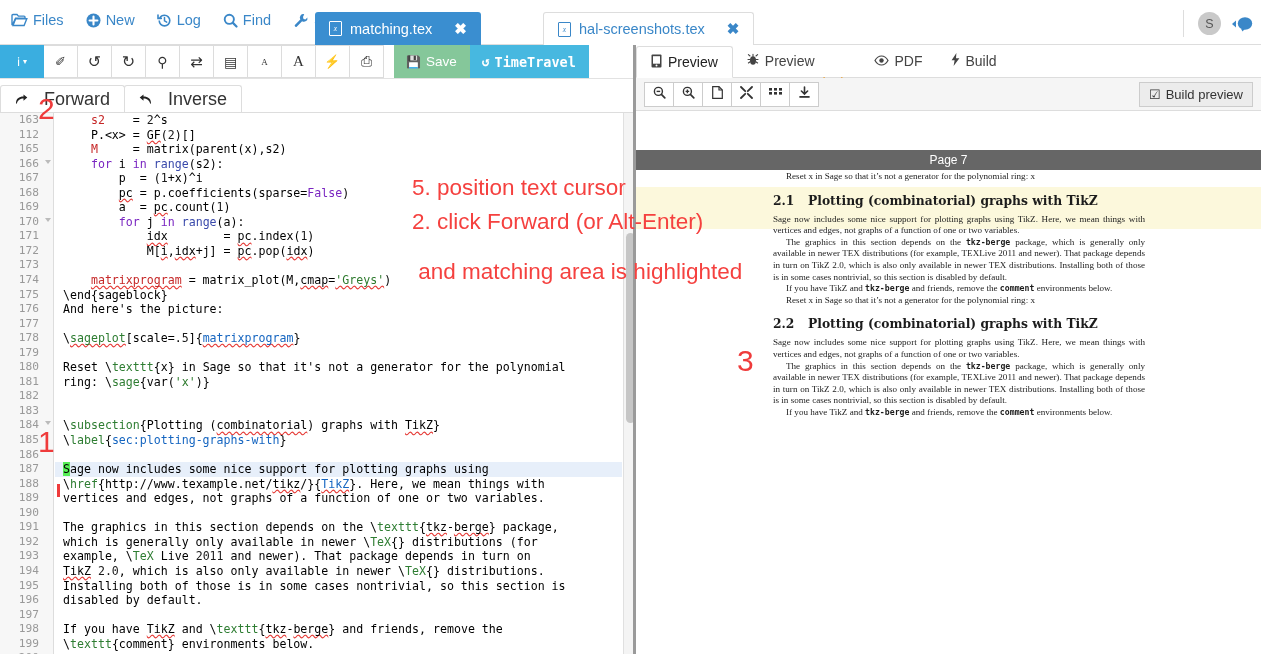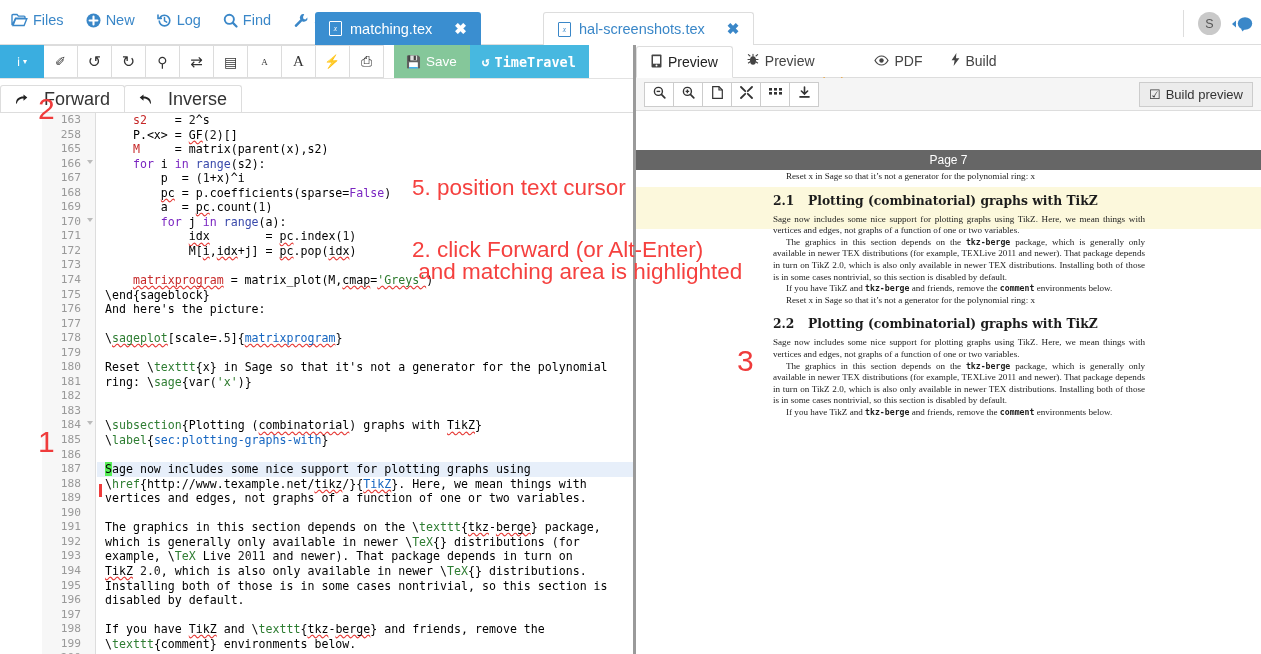--- a/index.html
+++ b/index.html
@@ -84,21 +84,21 @@
     border:1px solid #ddd; border-bottom:none; background:#fff;
     border-radius:3px 3px 0 0;
   }
   .subtab + .subtab{ margin-left:-1px;text-align:right; }
 
   
   .editor{
     position:absolute; left:0; top:68px; width:636px; height:541px;
     background:#fff; overflow:hidden;
     font-family:"DejaVu Sans Mono","Liberation Mono",monospace;
-    font-size:11.6px; line-height:14.55px;margin-left:42px;
+    font-size:11.6px; line-height:14.55px;
   }
   .gutter{
     position:absolute; left:0; top:0; width:54px; height:100%;
     background:#f7f7f7; border-right:1px solid #ddd;
   }
   .gutter .ln{
     height:14.55px; text-align:right; padding-right:14px;
     color:#999; font-size:11.2px; position:relative;
   }
   .gutter .ln .fold{
@@ -357,21 +357,21 @@
         <span><svg width="13" height="11" viewBox="0 0 13 11">
               <path d="M12 9.5C12 4.5 9 2.5 4.5 2.5V0.5L0.7 3.6 4.5 6.7V4.6C7.8 4.6 10.2 6 11.3 9.8z" fill="#222"></path>
             </svg></span>
         <span>Inverse</span>
       </div>
     </div>
 
     <div class="editor">
       <div class="gutter" id="gutter">
           <div class="ln">163</div>
-          <div class="ln">258</div>
+          <div class="ln">112</div>
           <div class="ln">165</div>
           <div class="ln">166<span class="fold"></span></div>
           <div class="ln">167</div>
           <div class="ln">168</div>
           <div class="ln">169</div>
           <div class="ln">170<span class="fold"></span></div>
           <div class="ln">171</div>
           <div class="ln">172</div>
           <div class="ln">173</div>
           <div class="ln">174</div>
@@ -521,20 +521,20 @@
           <span class="sp"></span>
           <div class="pp">Sage now includes some nice support for plotting graphs using TikZ. Here, we mean things with vertices and edges, not graphs of a function of one or two variables.</div>
           <div class="pp indent"><span>The graphics in this section depends on the </span><span class="tt">tkz-berge</span><span> package, which is generally only available in newer TΕX distributions (for example, TΕXLive 2011 and newer). That package depends in turn on TikZ 2.0, which is also only available in newer TΕX distributions. Installing both of those is in some cases nontrivial, so this section is disabled by default.</span></div>
           <div class="pp indent"><span>If you have TikZ and </span><span class="tt">tkz-berge</span><span> and friends, remove the </span><span class="tt">comment</span><span> environments below.</span></div>
         </div>
       </div>
     </div>
   </div>
 
   <div class="anno" style="left:412px; top:172px;">5. position text cursor</div>
-  <div class="anno" style="left:412px; top:206px;margin-top:28px;">2. click Forward (or Alt-Enter)</div>
+  <div class="anno" style="left:412px; top:206px;">2. click Forward (or Alt-Enter)</div>
   <div class="anno" style="left:412px; top:256px;"> and matching area is highlighted</div>
 
   <div class="mark" style="left:38px; top:94px;">2</div>
   <div class="mark" style="left:38px; top:427px;">1</div>
   <div class="mark" style="left:737px; top:346px;">3</div>
 
 </div>
 
 </body></html>

